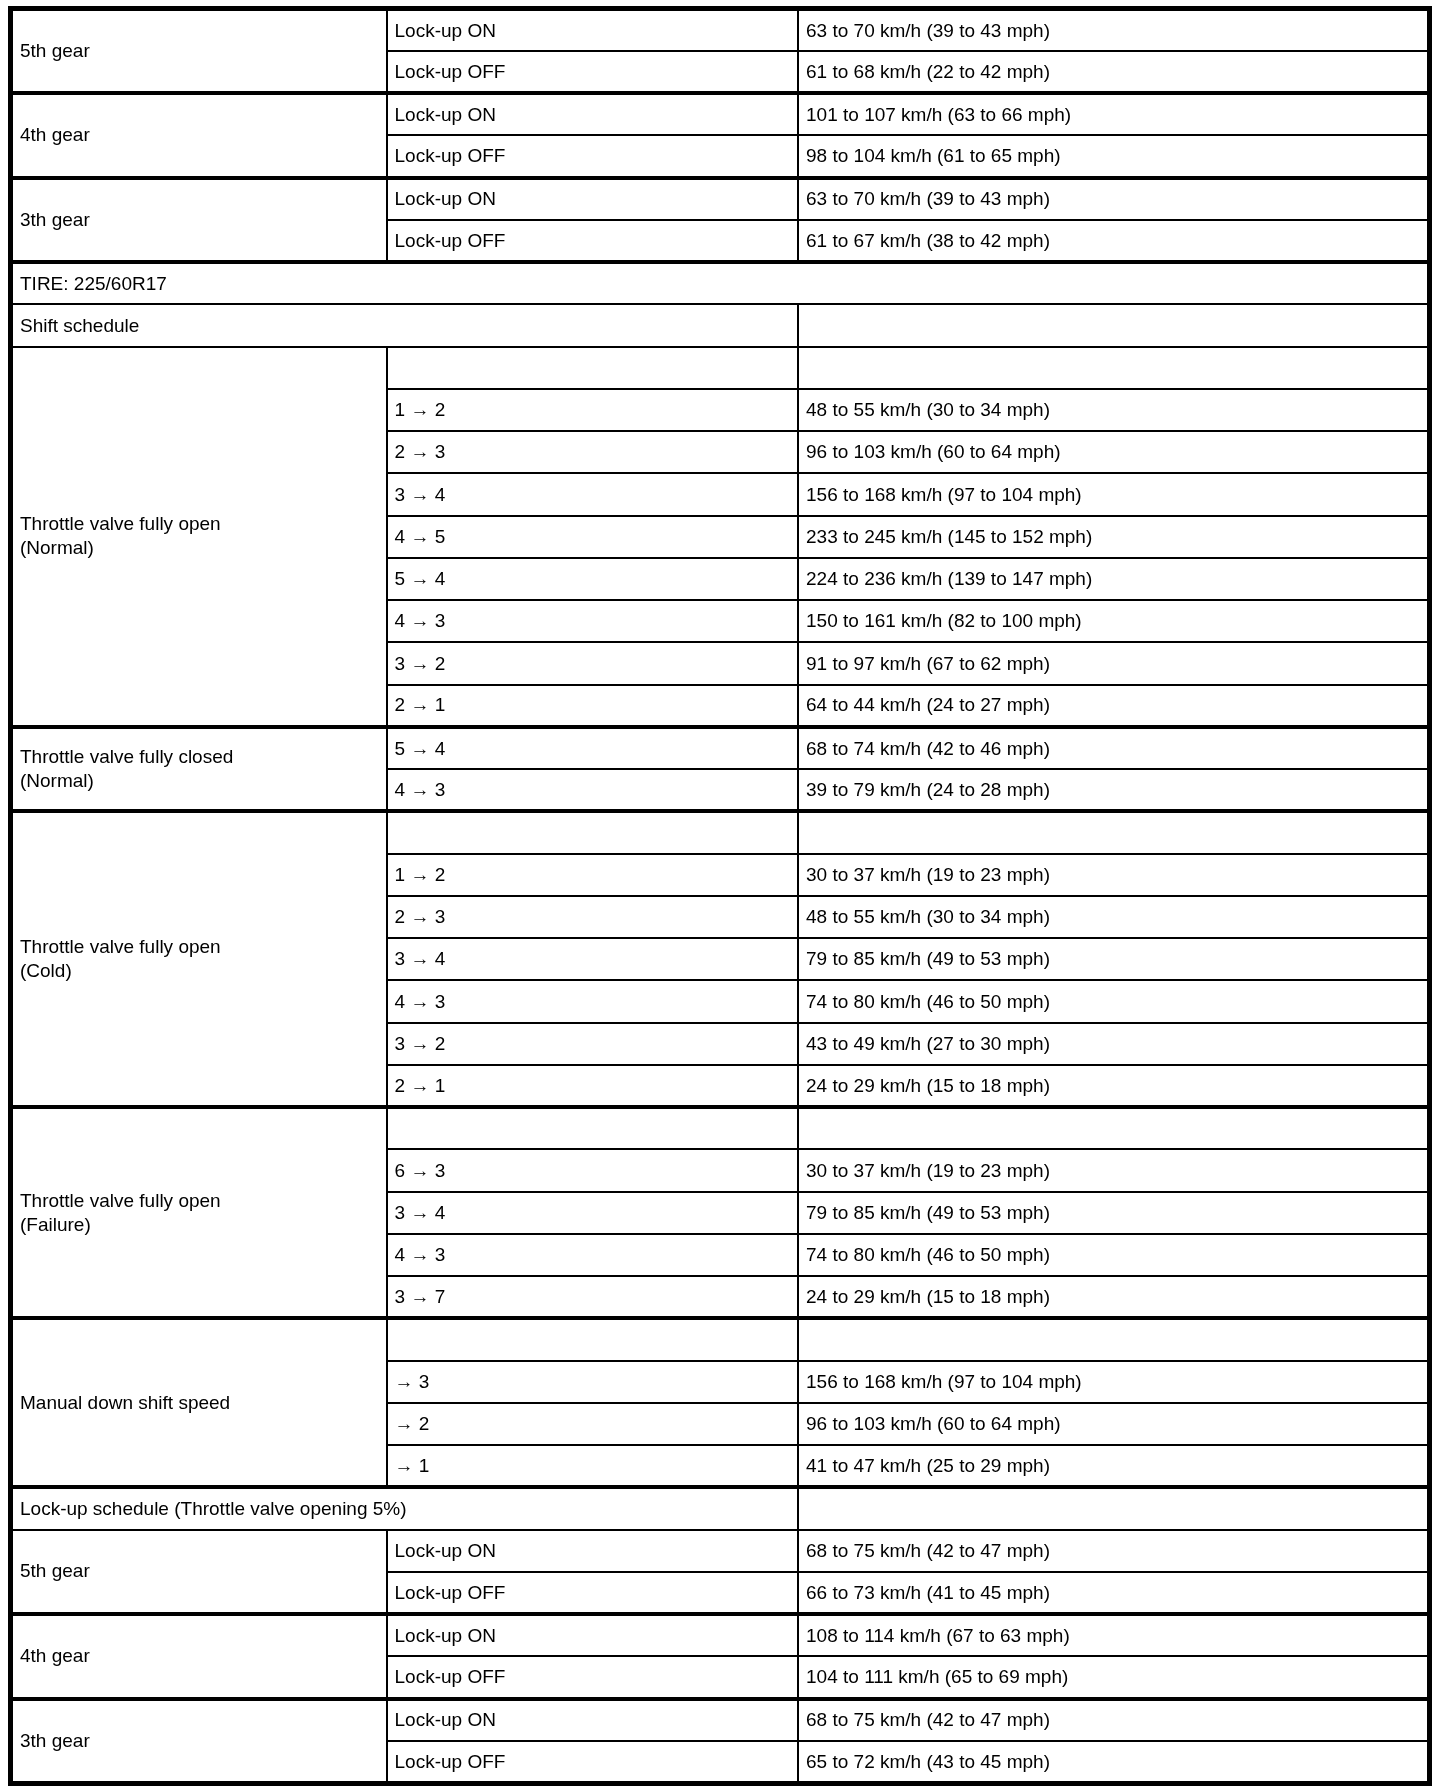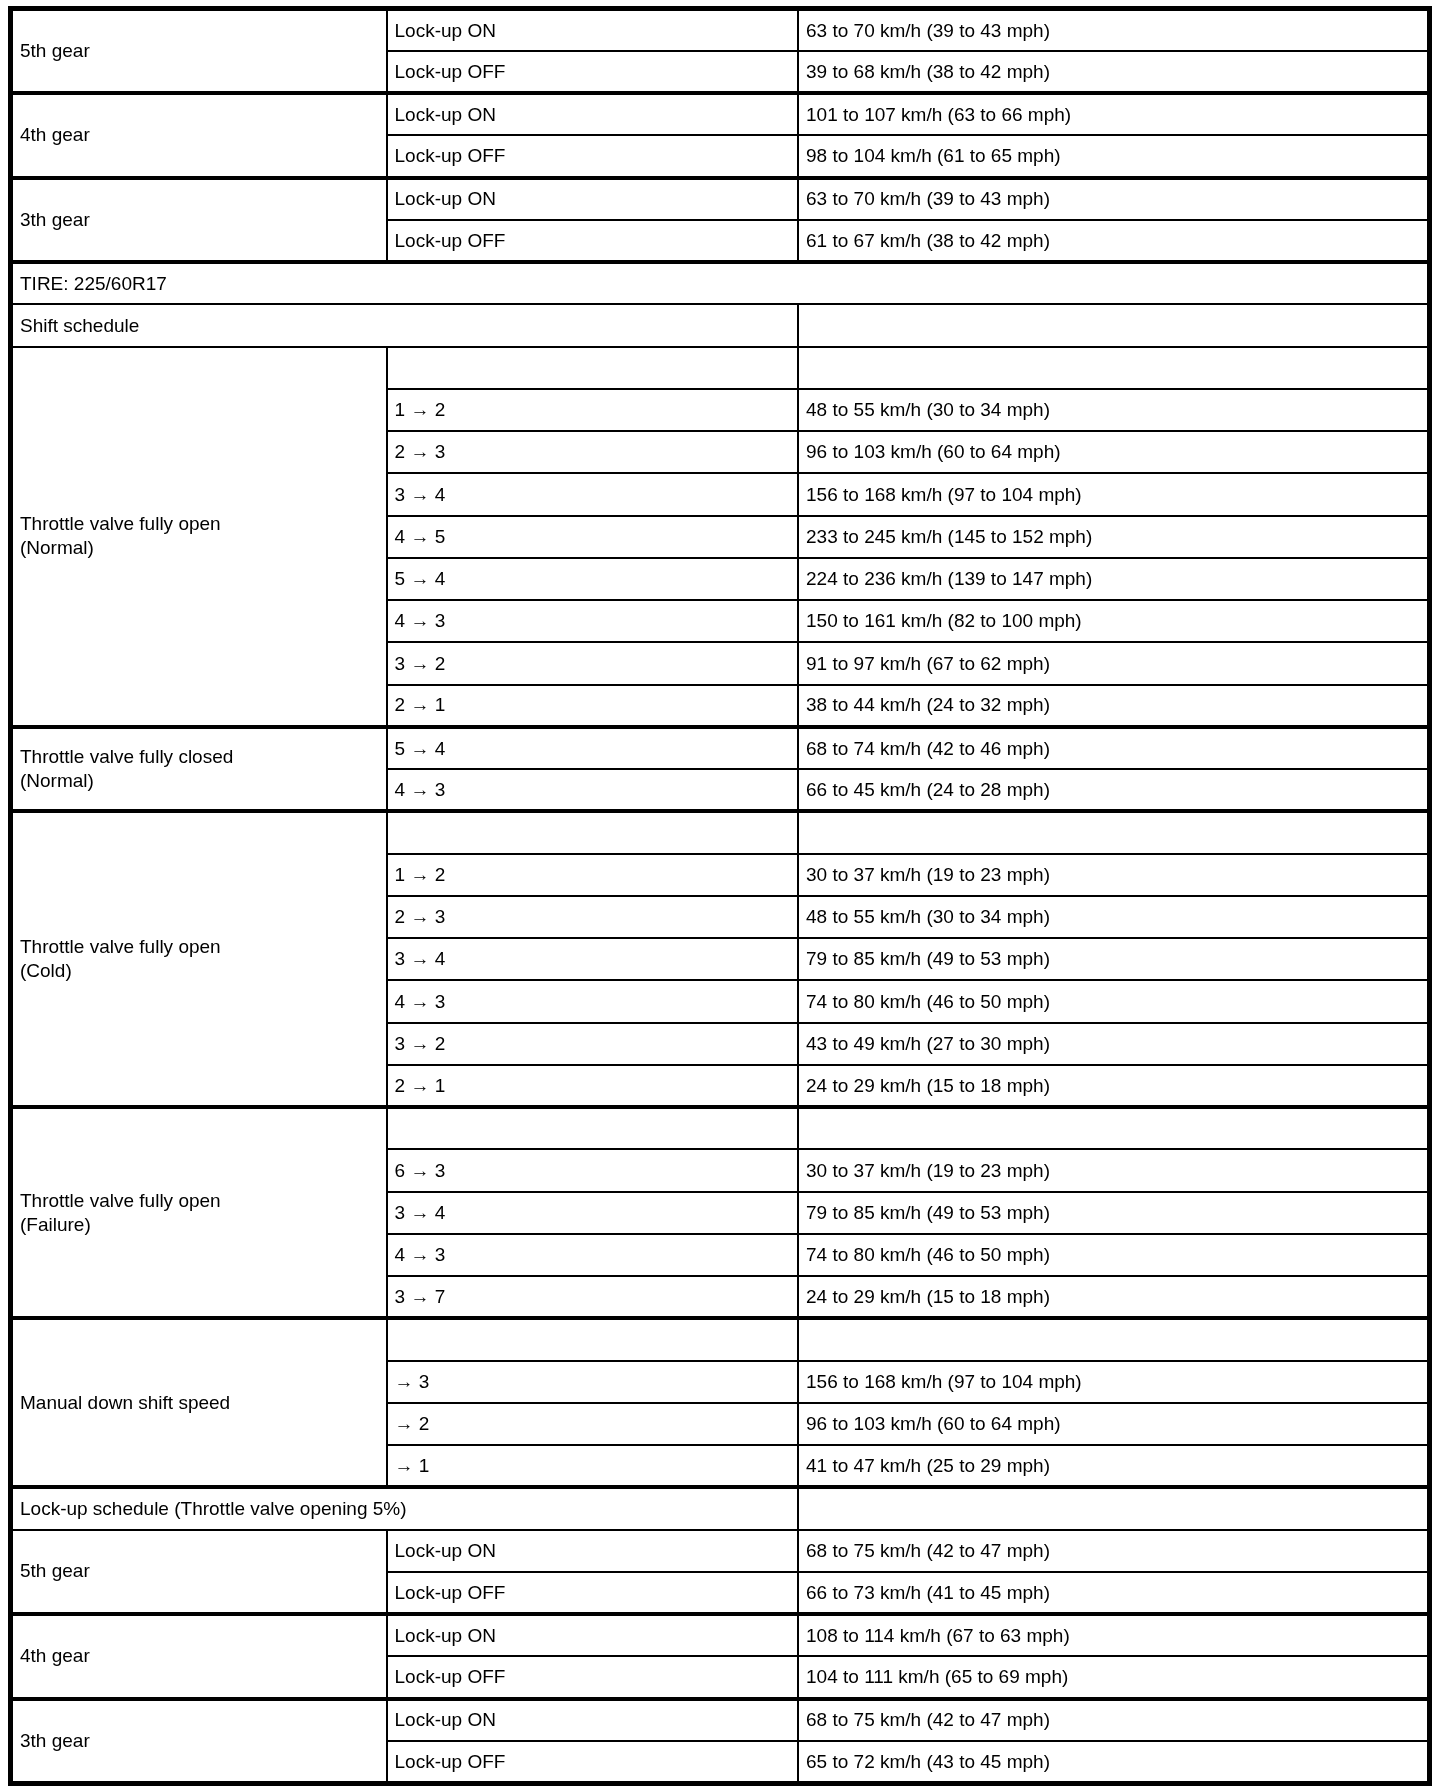--- a/index.html
+++ b/index.html
@@ -50,21 +50,21 @@
         <col style="width: 44.5%;">
       </colgroup>
     <tbody>
         <tr>
           <td rowspan="2">5th gear</td>
           <td>Lock-up ON</td>
           <td>63 to 70 km/h (39 to 43 mph)</td>
         </tr>
         <tr>
           <td>Lock-up OFF</td>
-          <td>39 to 68 km/h (38 to 42 mph)</td>
+          <td>61 to 68 km/h (22 to 42 mph)</td>
         </tr>
         <tr class="thick-top">
           <td rowspan="2">4th gear</td>
           <td>Lock-up ON</td>
           <td>101 to 107 km/h (63 to 66 mph)</td>
         </tr>
         <tr>
           <td>Lock-up OFF</td>
           <td>98 to 104 km/h (61 to 65 mph)</td>
         </tr>
@@ -113,31 +113,31 @@
         <tr>
           <td>4 → 3</td>
           <td>150 to 161 km/h (82 to 100 mph)</td>
         </tr>
         <tr>
           <td>3 → 2</td>
           <td>91 to 97 km/h (67 to 62 mph)</td>
         </tr>
         <tr>
           <td>2 → 1</td>
-          <td>38 to 44 km/h (24 to 32 mph)</td>
+          <td>64 to 44 km/h (24 to 27 mph)</td>
         </tr>
         <tr class="thick-top">
           <td rowspan="2">Throttle valve fully closed
 (Normal)</td>
           <td>5 → 4</td>
           <td>68 to 74 km/h (42 to 46 mph)</td>
         </tr>
         <tr>
           <td>4 → 3</td>
-          <td>66 to 45 km/h (24 to 28 mph)</td>
+          <td>39 to 79 km/h (24 to 28 mph)</td>
         </tr>
         <tr class="thick-top">
           <td rowspan="7">Throttle valve fully open
 (Cold)</td>
           <td></td>
           <td></td>
         </tr>
         <tr>
           <td>1 → 2</td>
           <td>30 to 37 km/h (19 to 23 mph)</td>

